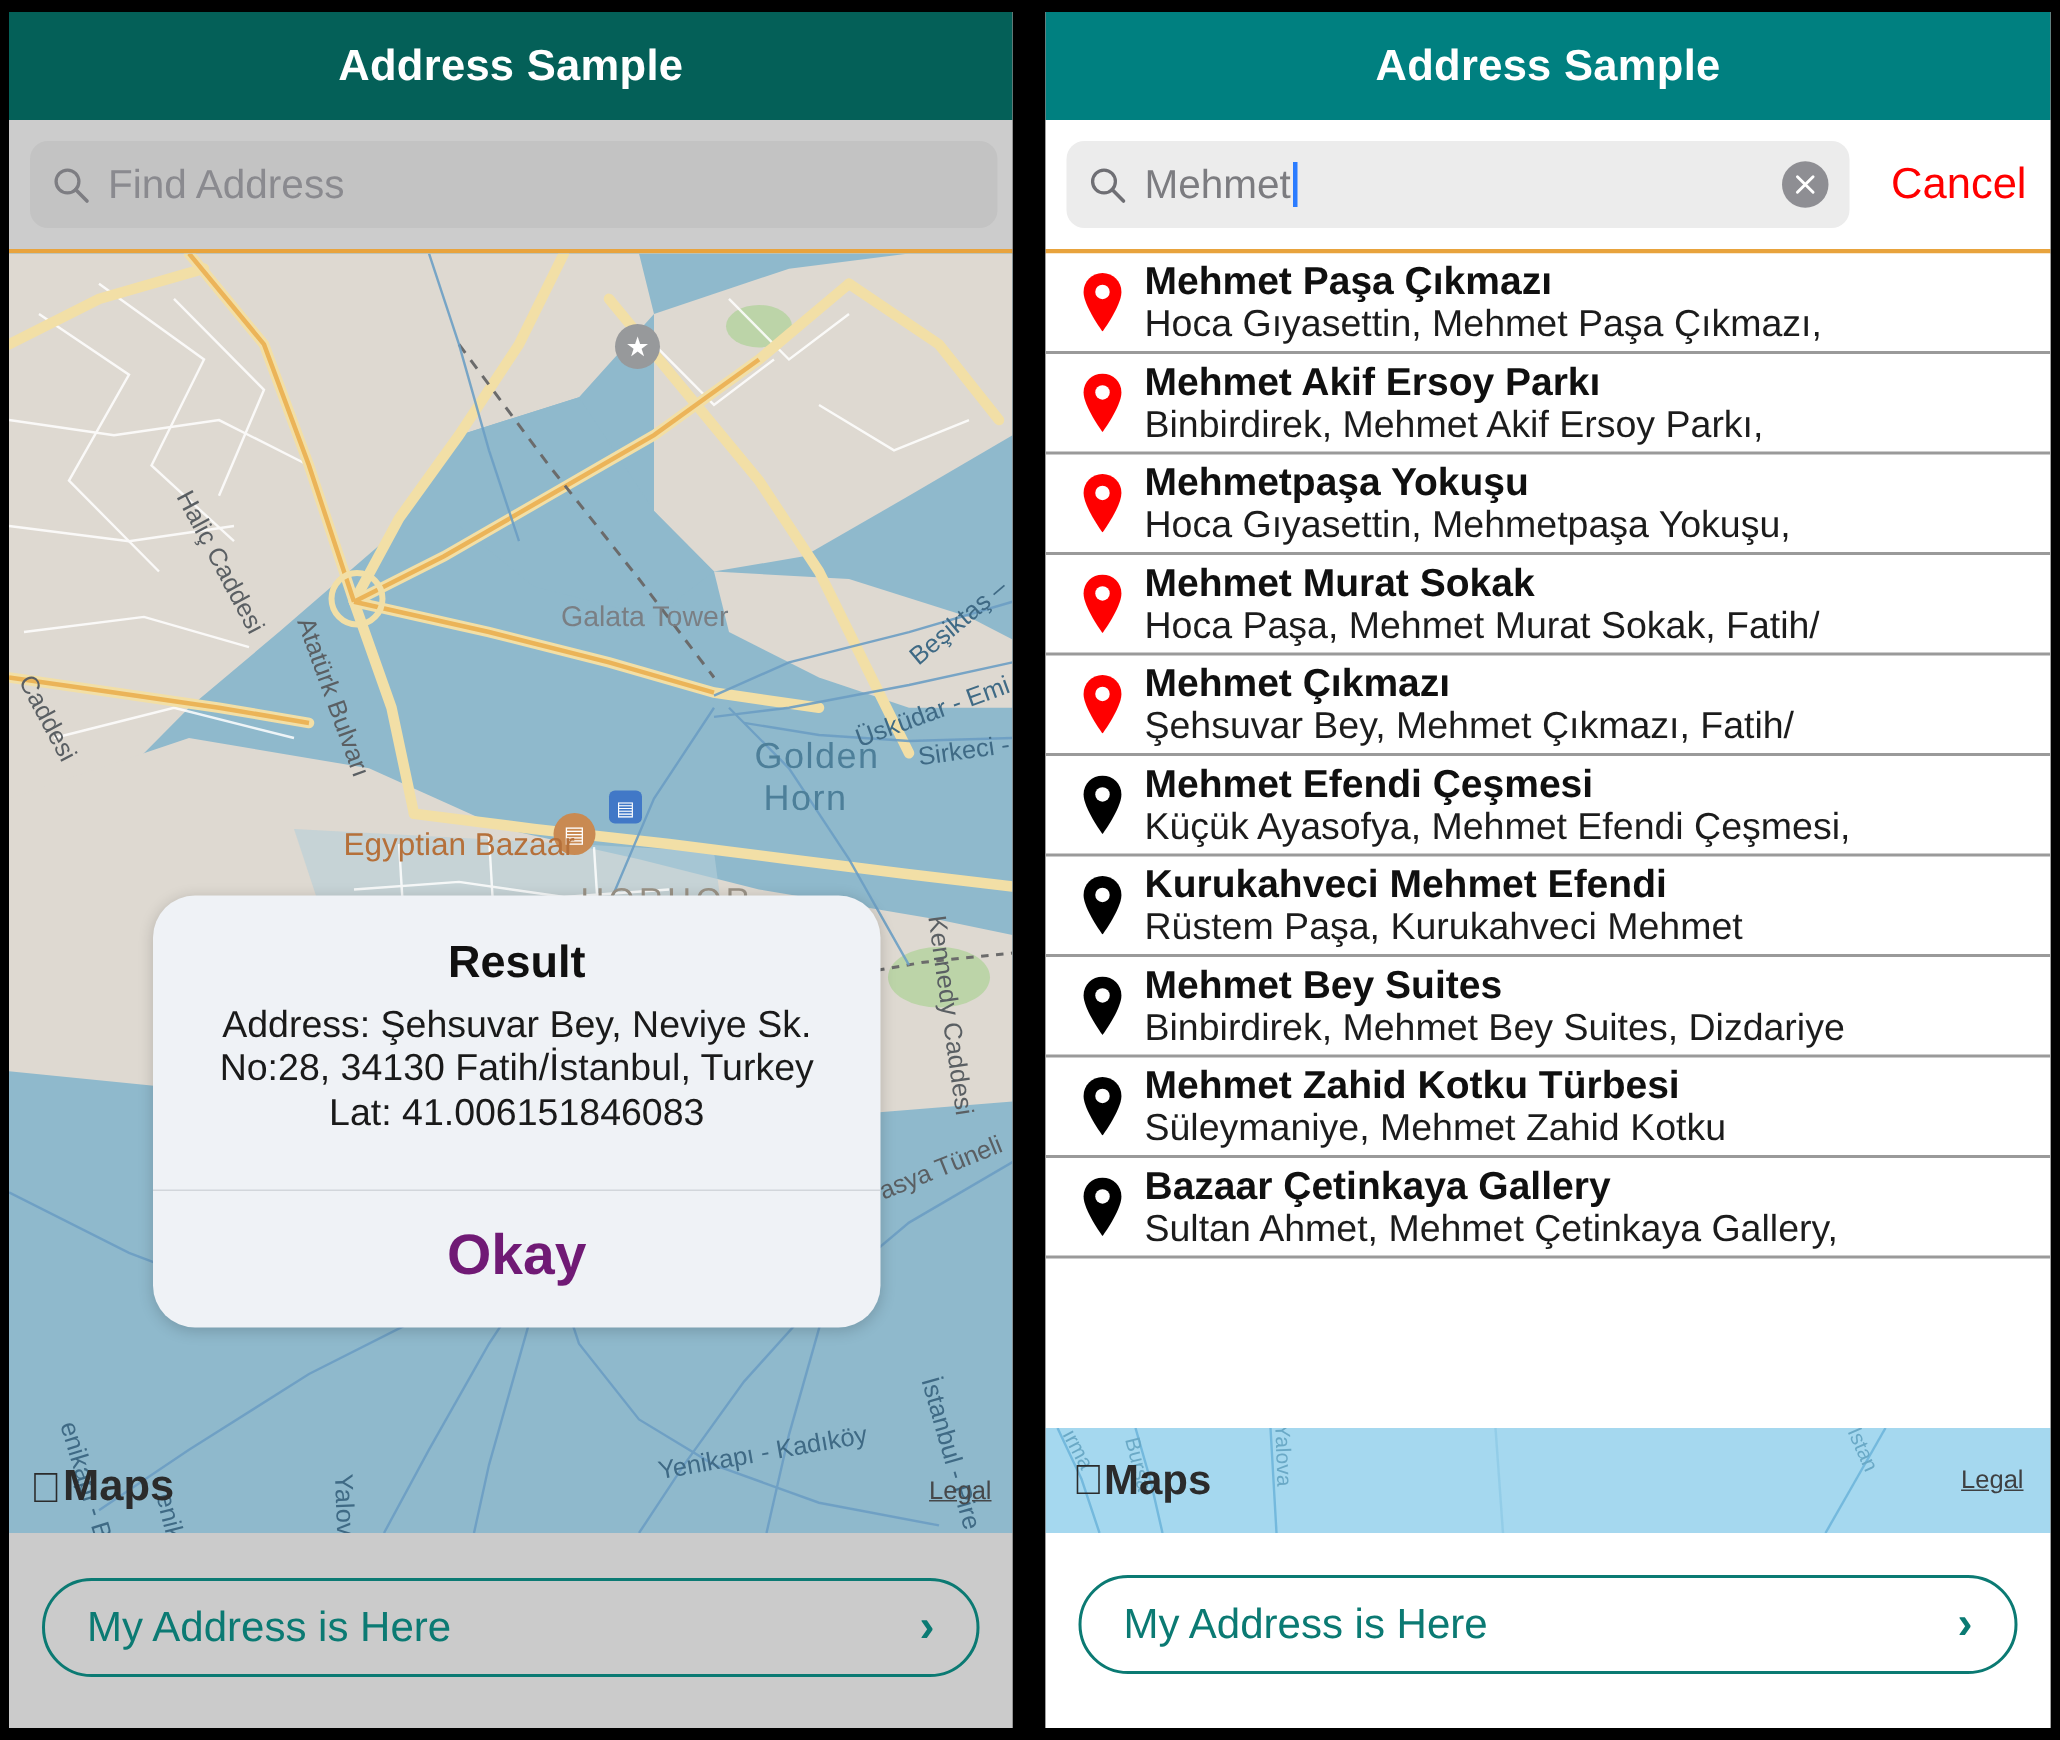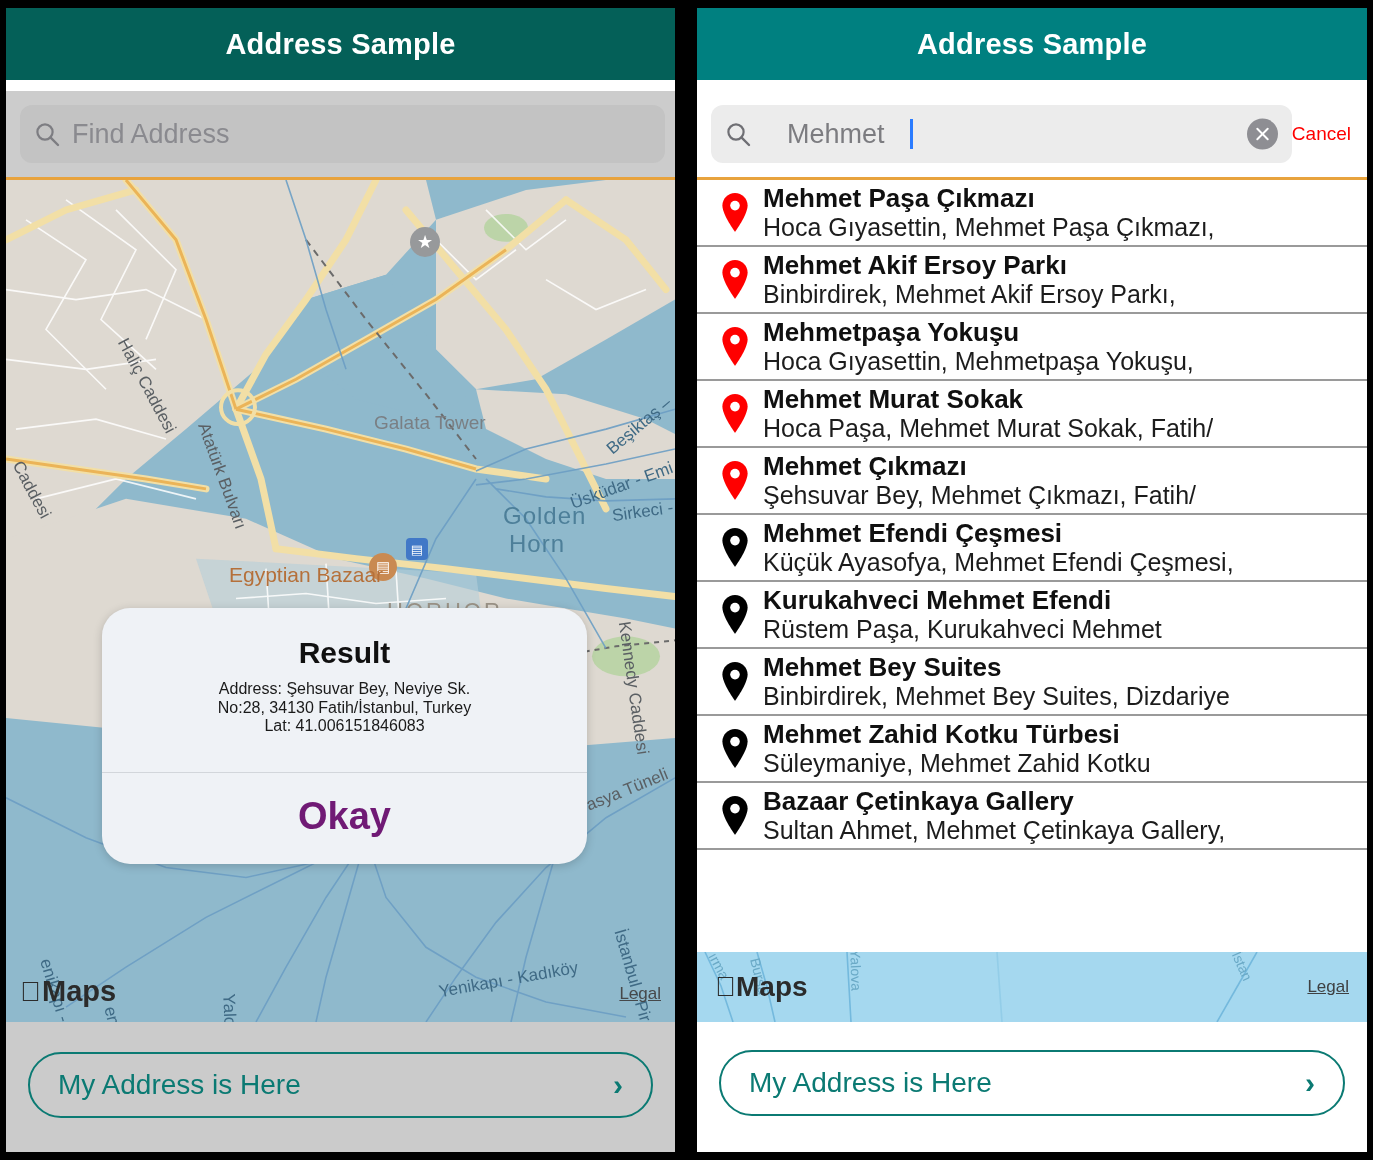--- a/index.html
+++ b/index.html
@@ -33,35 +33,34 @@
     flex: 0 0 auto;
   }
   .panel-left  .titlebar { background: #046058; }
   .panel-right .titlebar { background: #008080; }
 
   
   .searchwrap {
     flex: 0 0 auto;
     display: flex; align-items: center;
     padding: 14px 12px 14px 14px;
-    margin-top: 11px;
   }
   .panel-left  .searchwrap { background: #cccccc; padding-right: 10px; }
   .panel-right .searchwrap { background: #ffffff; padding-right: 8px; }
 
   .searchfield {
     flex: 1 1 auto;
     height: 58px;
     border-radius: 12px;
     display: flex; align-items: center;
     padding: 0 12px 0 14px;
     position: relative;
   }
   .panel-left  .searchfield { background: #c3c3c3; }
-  .panel-right .searchfield { background: #ececec; gap: 24px; }
+  .panel-right .searchfield { background: #ececec; }
 
   .mag {
     width: 26px; height: 26px;
     flex: 0 0 auto;
     margin-right: 12px;
   }
   .mag svg { display: block; }
 
   .searchtext {
     font-size: 27px;
@@ -85,22 +84,22 @@
     width: 31px; height: 31px;
     border-radius: 50%;
     background: #8e8e93;
     display: flex; align-items: center; justify-content: center;
   }
   .clearbtn svg { display: block; }
 
   .cancelbtn {
     flex: 0 0 auto;
     color: #ff0000;
-    font-size: 19px;
-    padding: 0 8px 0 0;
+    font-size: 29px;
+    padding: 0 8px 0 28px;
     white-space: nowrap;
   }
 
   .amberline { height: 3px; background: #e8a33d; flex: 0 0 auto; }
 
   
   .map {
     position: relative;
     flex: 1 1 auto;
     background: #8fb9cc;
@@ -164,21 +163,21 @@
     border-radius: 28px;
     box-shadow: 0 2px 10px rgba(0,0,0,.18);
     text-align: center;
     overflow: hidden;
   }
   .alert-title {
     font-size: 30px; font-weight: bold; color: #101010;
     padding: 28px 20px 10px;
   }
   .alert-body {
-    font-size: 16px; color: #1a1a1a; line-height: 1.17;
+    font-size: 25px; color: #1a1a1a; line-height: 1.17;
     padding: 0 16px 36px;
   }
   .alert-sep { height: 1px; background: #d2d6db; }
   .alert-ok {
     font-size: 38px; font-weight: bold; color: #701a75;
     padding: 22px 0 26px;
   }
 
   
   .footer-left {

